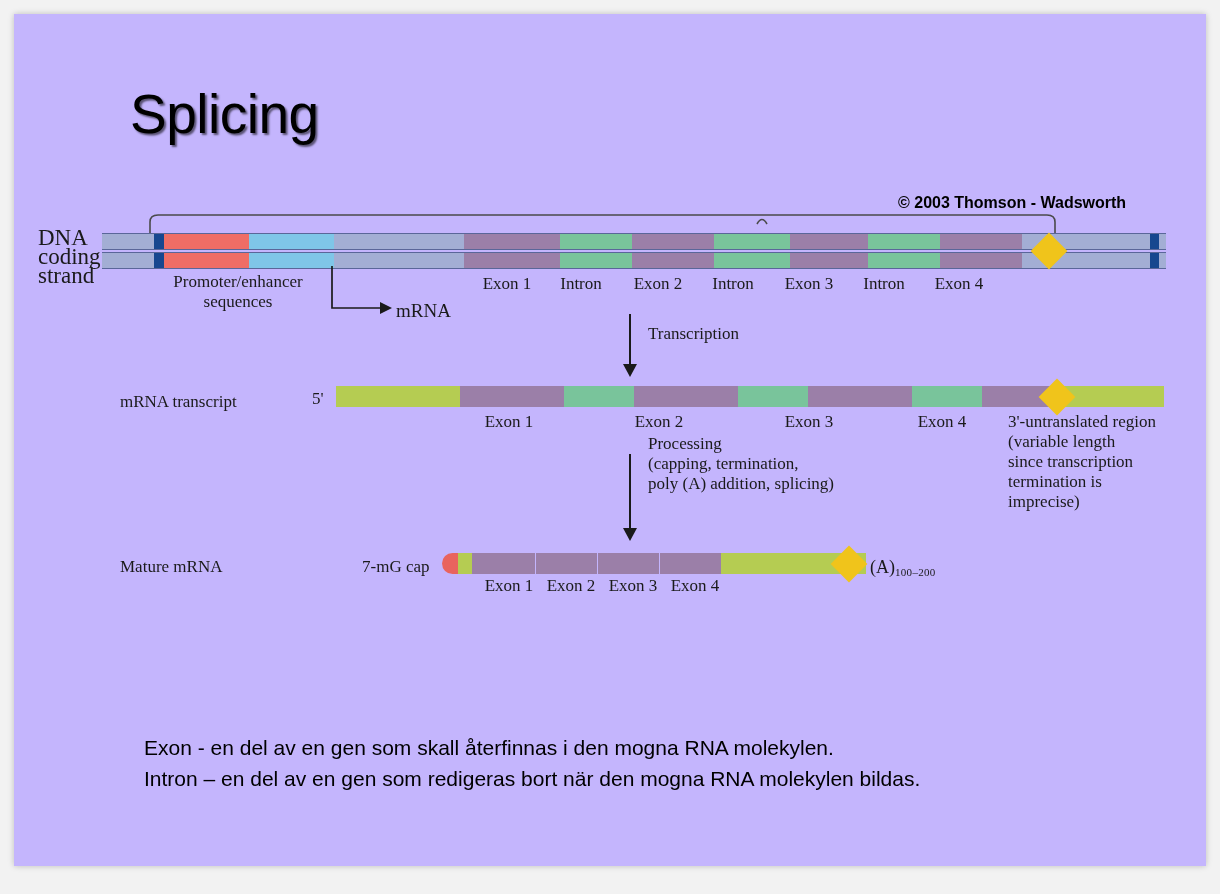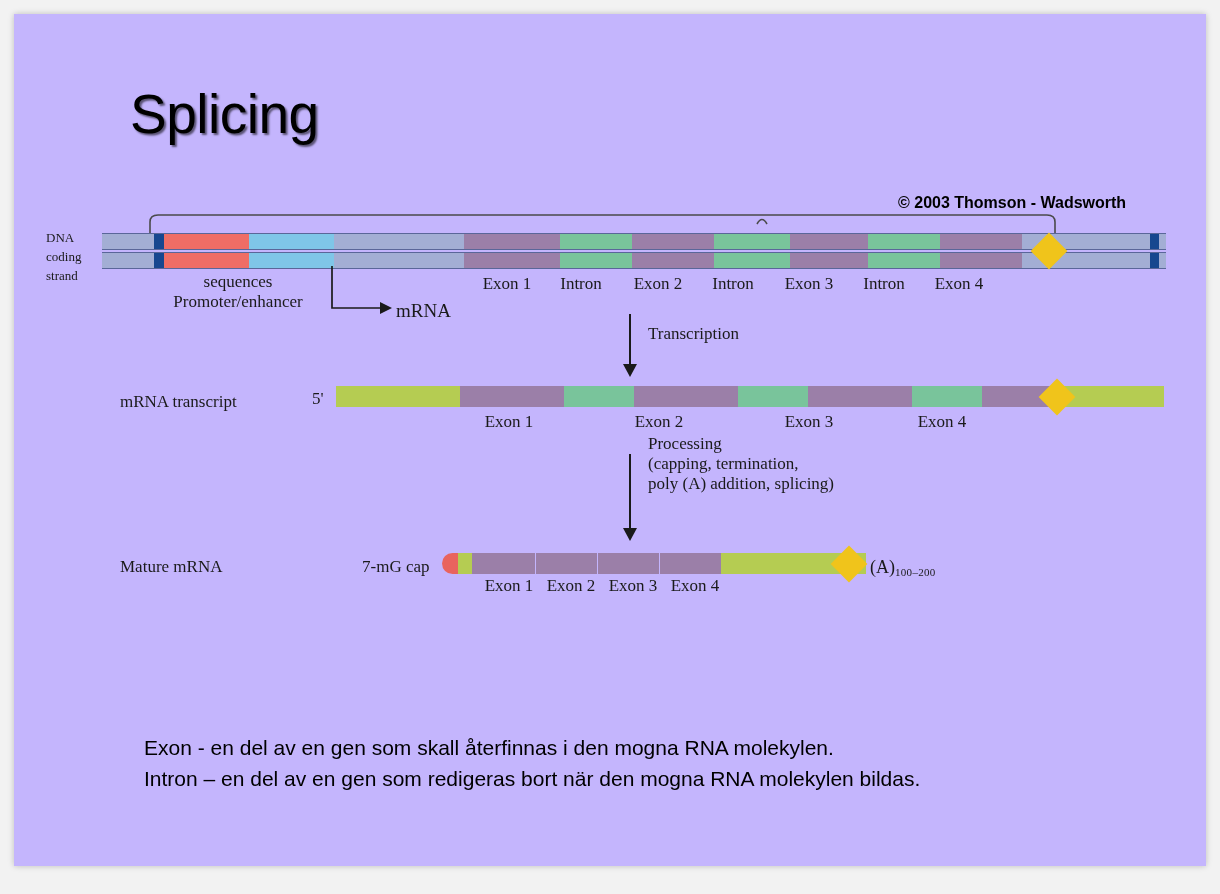--- a/index.html
+++ b/index.html
@@ -40,21 +40,21 @@
   .fig { position: absolute; left: 0; top: 0; width: 1192px; height: 632px; }
   .ser {
     position: absolute;
     font-family: "Liberation Serif", serif;
     color: #1a1a1a;
     white-space: nowrap;
   }
   .ser.c { text-align: center; }
 
   
-  .rowlabel { font-size: 13px; line-height: 19px; margin-left: 8px; }
+  .rowlabel { font-size: 23px; line-height: 19px; }
 
   
   .dna {
     position: absolute;
     left: 0; top: 0;
     height: 17px;
     border-top: 1px solid #5a6699;
     border-bottom: 1px solid #5a6699;
     box-sizing: border-box;
   }
@@ -172,22 +172,22 @@
       <div class="seg" style="left:766px; width:72px;  background:#79c49b;"></div>
       <div class="seg" style="left:838px; width:82px;  background:#9b7fa8;"></div>
       <div class="seg" style="left:920px; width:128px; background:#a3aed4;"></div>
       <div class="seg" style="left:1048px; width:9px;  background:#17478f;"></div>
       <div class="seg" style="left:1057px; width:7px;  background:#a3aed4;"></div>
     </div>
 
     <div class="diamond" style="left:1022px; top:224px; width:26px; height:26px;"></div>
 
     <div class="ser c" style="left:88px; top:258px; width:272px; font-size:17px; line-height:20px;">
+      <div>Promoter/enhancer</div>
       <div>sequences</div>
-      <div>Promoter/enhancer</div>
     </div>
 
     <svg style="position:absolute; left:316px; top:252px;" width="70" height="50">
       <path d="M 2,0 L 2,42 L 52,42" fill="none" stroke="#1a1a1a" stroke-width="1.7"></path>
       <path d="M 50,36 L 62,42 L 50,48 Z" fill="#1a1a1a"></path>
     </svg>
     <div class="ser" style="left:382px; top:286px; font-size:19px;">mRNA</div>
 
     <div class="ser c" style="left:450px; top:260px; width:86px; font-size:17px;">Exon 1</div>
     <div class="ser c" style="left:527px; top:260px; width:80px; font-size:17px;">Intron</div>
@@ -217,20 +217,27 @@
       <div class="seg" style="left:728px; width:100px; background:#b5cc52;"></div>
     </div>
 
     <div class="diamond" style="left:1030px; top:370px; width:26px; height:26px;"></div>
 
     <div class="ser c" style="left:452px; top:398px; width:86px; font-size:17px;">Exon 1</div>
     <div class="ser c" style="left:602px; top:398px; width:86px; font-size:17px;">Exon 2</div>
     <div class="ser c" style="left:752px; top:398px; width:86px; font-size:17px;">Exon 3</div>
     <div class="ser c" style="left:885px; top:398px; width:86px; font-size:17px;">Exon 4</div>
 
+    <div class="ser" style="left:994px; top:398px; font-size:17px; line-height:20px;">
+      <div>3'-untranslated region</div>
+      <div>(variable length</div>
+      <div>since transcription</div>
+      <div>termination is</div>
+      <div>imprecise)</div>
+    </div>
 
     <div class="vline" style="left:615px; top:440px; height:76px;"></div>
     <div class="vhead" style="left:609px; top:514px;"></div>
     <div class="ser" style="left:634px; top:420px; font-size:17px; line-height:20px;">
       <div>Processing</div>
       <div>(capping, termination,</div>
       <div>poly (A) addition, splicing)</div>
     </div>
 
     <div class="ser" style="left:106px; top:543px; font-size:17px;">Mature mRNA</div>

